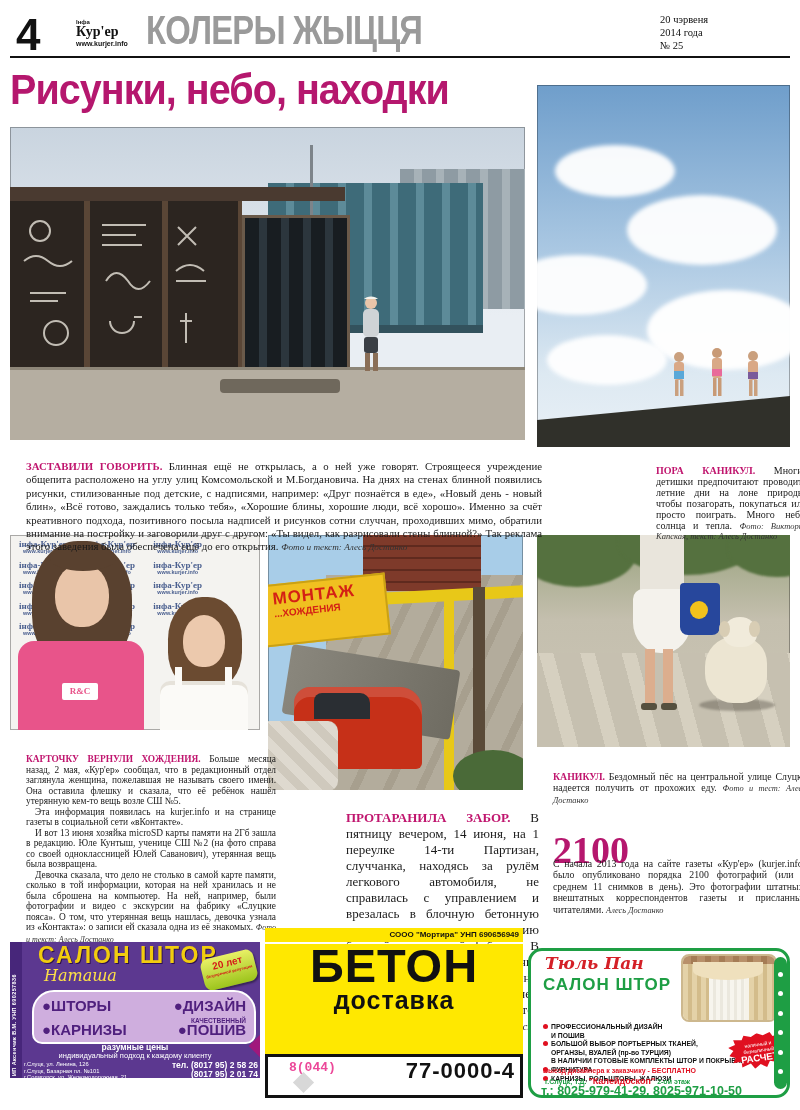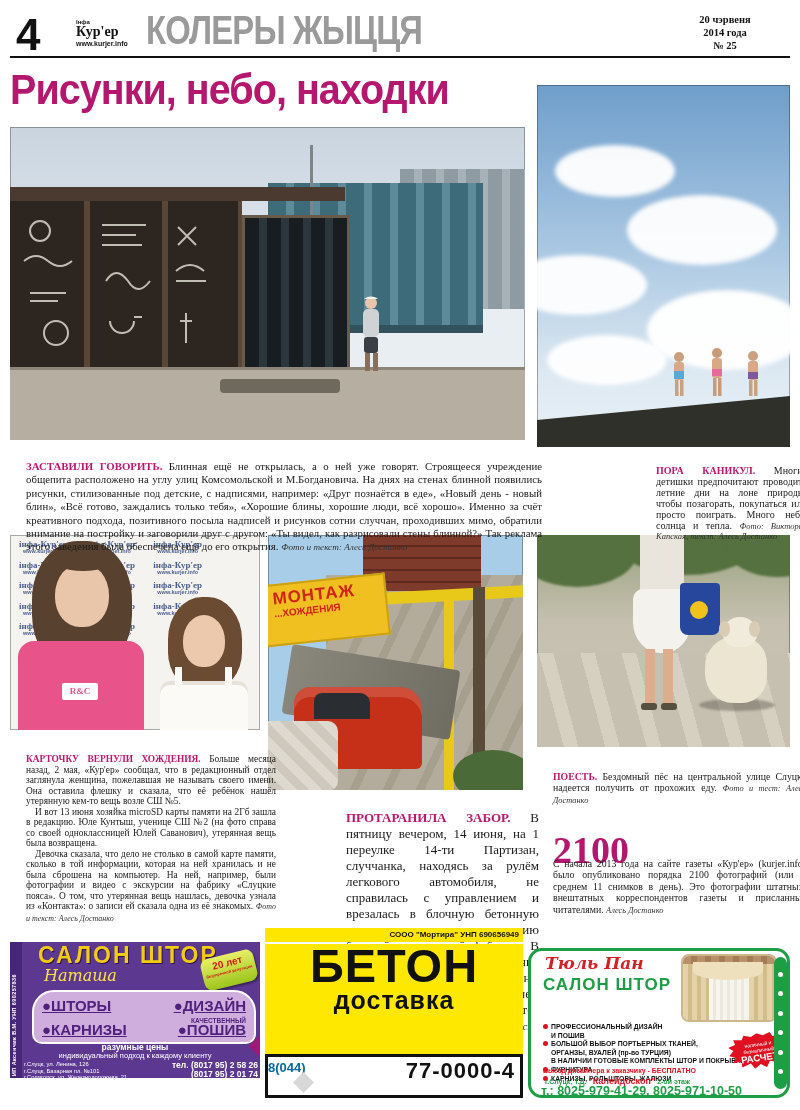--- a/index.html
+++ b/index.html
@@ -8,22 +8,22 @@
   .abs{position:absolute;}
 
   
   .page-num{left:16px;top:10px;font-weight:bold;font-size:44px;color:#111;font-family:"Liberation Sans",sans-serif;}
   .logo{left:76px;top:19px;width:70px;line-height:1.05;color:#111;}
   .logo .l1{font-size:6px;font-weight:bold;}
   .logo .l2{font-size:14px;font-weight:bold;font-family:"Liberation Serif",serif;}
   .logo .l3{font-size:7px;font-weight:bold;}
   .section-title{left:146px;top:8px;font-size:40px;font-weight:bold;color:#9a9a9a;
         letter-spacing:-1px;transform:scaleX(.82);transform-origin:left top;white-space:nowrap;}
-  .dates{right:10px;top:13px;width:130px;text-align:center;font-family:"Liberation Serif",serif;
-        font-weight:bold;font-size:10.5px;line-height:13px;color:#111;}
+  .dates{right:10px;top:13px;width:130px;text-align:left;font-family:"Liberation Serif",serif;
+        font-weight:normal;font-size:10.5px;line-height:13px;color:#111;}
   .rule{left:10px;top:56px;width:780px;height:2px;background:#111;}
 
   
   .headline{left:10px;top:66px;font-size:42px;font-weight:bold;color:#b5176e;
         transform:scaleX(.94);transform-origin:left top;white-space:nowrap;letter-spacing:-1px;}
 
   
   .art{font-family:"Liberation Serif",serif;text-align:justify;color:#1a1a1a;margin:16px;}
   .lead{color:#c0156e;font-weight:bold;}
   .credit{font-style:italic;color:#333;font-size:.85em;}
@@ -137,42 +137,42 @@
         text-shadow:1px 1px 0 #2c1050;white-space:nowrap;}
   .nat-script{left:34px;top:24px;font-family:"DejaVu Serif",serif;font-style:italic;
         font-size:16px;color:#fde047;}
   .nat-badge{left:192px;top:12px;width:54px;height:32px;background:linear-gradient(#e9f066,#9cc41c);
         border-radius:8px;transform:rotate(-14deg);text-align:center;box-shadow:1px 2px 2px rgba(0,0,0,.4);}
   .nat-badge .b1{color:#d41818;font-weight:bold;font-size:10px;line-height:12px;margin-top:3px;}
   .nat-badge .b2{color:#d41818;font-weight:bold;font-size:4px;line-height:5px;}
   .nat-panel{left:22px;top:48px;width:220px;height:50px;background:#cfaede;border:2px solid #fff;
         border-radius:22px 22px 10px 10px;}
   .nat-items{position:absolute;inset:4px 8px;color:#50207e;font-weight:bold;font-size:15px;}
-  .nat-row{display:flex;justify-content:space-between;line-height:19px;text-decoration:underline;}
+  .nat-row{display:flex;justify-content:space-between;line-height:19px;}
   .nat-q{font-size:6.5px;line-height:6px;text-align:right;margin-top:3px;}
   .nat-tag1{left:0;top:100px;width:250px;text-align:center;color:#fff;font-weight:bold;font-size:8.5px;}
   .nat-tag2{left:0;top:109px;width:250px;text-align:center;color:#fff;font-size:7.5px;}
   .nat-bottom{left:12px;top:119px;width:238px;height:17px;}
   .nat-addr{position:absolute;left:2px;top:0;color:#fff;font-size:5.8px;line-height:6.6px;}
   .nat-phones{position:absolute;right:2px;top:0;color:#fff;font-weight:bold;font-size:8.5px;
         line-height:9px;text-align:right;}
   .nat-diamond{position:absolute;width:16px;height:16px;background:#a0187c;transform:rotate(45deg);}
 
   
   .mortira{left:265px;top:928px;width:258px;height:14px;background:#ffe600;
         font-weight:bold;font-size:8px;line-height:14px;text-align:right;color:#111;padding-right:4px;
         box-sizing:border-box;}
   .ad-beton{left:265px;top:944px;width:258px;height:110px;background:#ffe800;text-align:center;
         color:#111;overflow:hidden;}
   .beton-1{font-weight:bold;font-size:47px;line-height:44px;letter-spacing:1px;}
   .beton-2{font-weight:bold;font-size:25px;line-height:24px;letter-spacing:1px;}
   .beton-3{font-weight:bold;font-size:37px;line-height:38px;letter-spacing:5px;}
   .beton-phone{left:265px;top:1054px;width:258px;height:44px;background:#fff;border:3px solid #111;
         box-sizing:border-box;}
-  .bp-code{position:absolute;left:0;top:3px;font-weight:bold;font-size:13px;color:#0369a1;}
+  .bp-code{position:absolute;left:21px;top:3px;font-weight:bold;font-size:13px;color:#ec4899;font-family:Liberation Mono, monospace;}
   .bp-diamond{position:absolute;left:28px;top:18px;width:15px;height:15px;background:#d8d8d8;
         transform:rotate(45deg);}
   .bp-num{position:absolute;right:5px;top:1px;font-weight:bold;font-size:22px;color:#111;
         letter-spacing:1px;}
 
   
   .ad-tul{left:528px;top:948px;width:262px;height:150px;background:#fff;border:3px solid #1e9e44;
         border-radius:14px;box-sizing:border-box;overflow:hidden;}
   .tul-strip{position:absolute;right:0px;top:6px;width:13px;height:132px;background:#1e9e44;
         border-radius:7px;display:flex;flex-direction:column;justify-content:space-evenly;align-items:center;}
@@ -375,35 +375,36 @@
     <span class="lead">ПОРА КАНИКУЛ.</span>
     <span>Многие детишки предпочитают проводить летние дни на лоне природы, чтобы позагорать, покупаться или просто поиграть. Много неба, солнца и тепла.</span>
     <span class="credit">Фото: Виктория Капская, текст: Алесь Достанко</span>
   </p>
 
   <div class="abs art a-kartochka">
     <p class="first">
       <span class="lead">КАРТОЧКУ ВЕРНУЛИ ХОЖДЕНИЯ.</span>
       <span>Больше месяца назад, 2 мая, «Кур'ер» сообщал, что в редакционный отдел заглянула женщина, пожелавшая не называть своего имени. Она оставила флешку и сказала, что её ребёнок нашёл утерянную кем-то вещь возле СШ №5.</span>
     </p>
+    <p>Эта информация появилась на kurjer.info и на странице газеты в социальной сети «вКонтакте».</p>
     <p>И вот 13 июня хозяйка microSD карты памяти на 2Гб зашла в редакцию. Юле Кунтыш, ученице СШ №2 (на фото справа со своей одноклассницей Юлей Саванович), утерянная вещь была возвращена.</p>
     <p>
       <span>Девочка сказала, что дело не столько в самой карте памяти, сколько в той информации, которая на ней хранилась и не была сброшена на компьютер. На ней, например, были фотографии и видео с экскурсии на фабрику «Слуцкие пояса». О том, что утерянная вещь нашлась, девочка узнала из «Контакта»: о записи ей сказала одна из её знакомых.</span>
       <span class="credit">Фото и текст: Алесь Достанко</span>
     </p>
   </div>
 
   <p class="abs art a-zabor">
     <span class="lead">ПРОТАРАНИЛА ЗАБОР.</span>
     <span>В пятницу вечером, 14 июня, на 1 переулке 14-ти Партизан, случчанка, находясь за рулём легкового автомобиля, не справилась с управлением и врезалась в блочную бетонную стену, ограждающую территорию бывшей текстильной фабрики. В результате столкновения автомобиль проломил стену. Пострадавших нет. Обстоятельства ДТП выясняются Слуцкой ГАИ.</span>
     <span class="credit">Фото и текст: Эмилия Метельская</span>
   </p>
 
   <p class="abs art a-poest">
-    <span class="lead">ПОЕСТЬ.</span>
+    <span class="lead">КАНИКУЛ.</span>
     <span>Бездомный пёс на центральной улице Слуцка надеется получить от прохожих еду.</span>
     <span class="credit">Фото и тест: Алесь Достанко</span>
   </p>
 
   <div class="abs stat-num">2100</div>
   <p class="abs art a-stat">
     <span>С начала 2013 года на сайте газеты «Кур'ер» (kurjer.info) было опубликовано порядка 2100 фотографий (или в среднем 11 снимков в день). Это фотографии штатных, внештатных корреспондентов газеты и присланные читателями.</span>
     <span class="credit">Алесь Достанко</span>
   </p>
 

